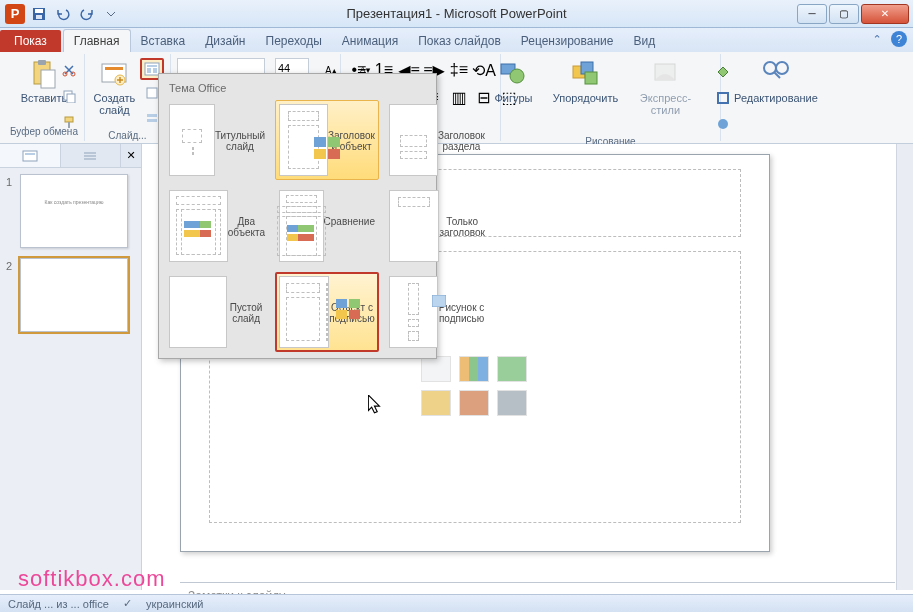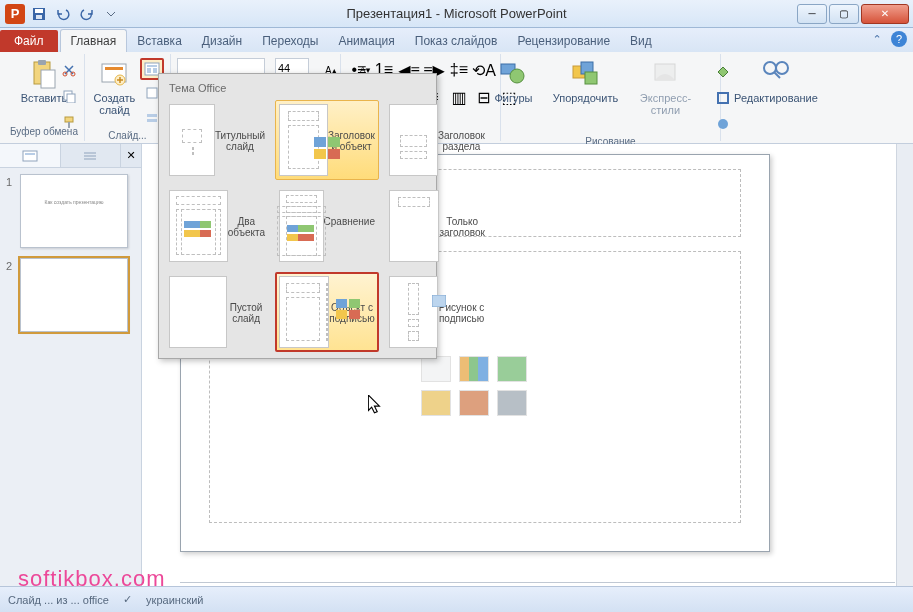--- a/index.html
+++ b/index.html
@@ -61,21 +61,21 @@
 .editor { flex:1; background:#fff; position:relative; overflow:hidden;}
 .slide-canvas { position:absolute; left:38px; top:10px; width:590px; height:398px; background:#fff; border:1px solid #9aa4af; box-shadow:2px 2px 5px rgba(0,0,0,0.2);}
 .placeholder-title { position:absolute; left:28px; top:14px; right:28px; height:68px; border:1px dashed #bdbdbd; display:flex; align-items:center; padding-left:14px; font-size:32px; color:#2b2b2b;}
 .placeholder-content { position:absolute; left:28px; top:96px; right:28px; bottom:28px; border:1px dashed #bdbdbd;}
 .content-icons { position:absolute; left:50%; top:50%; transform:translate(-50%,-50%); display:grid; grid-template-columns:32px 32px 32px; grid-template-rows:28px 28px; gap:6px;}
 .ci { width:30px; height:26px; background:#eef0f2; border:1px solid #d7d7d7; opacity:0.7;}
 .notes { position:absolute; left:180px; right:18px; bottom:0; height:30px; border-top:1px solid #c0c8d3; background:#fff; font-size:12px; color:#8b8b8b; padding:6px 8px;}
 .vscroll { position:absolute; right:0; top:0; bottom:0; width:17px; background:#e9edf3; border-left:1px solid #cfd6e0;}
 
 
-.statusbar { position:absolute; bottom:0; left:0; right:0; height:26px; background:linear-gradient(#e6eefb,#d3e1f3); border-top:1px solid #b6c5da; display:flex; align-items:center; font-size:11px; color:#57697f; padding:0 8px; gap:14px;}
+.statusbar { position:absolute; bottom:0; left:0; right:0; height:18px; background:linear-gradient(#e6eefb,#d3e1f3); border-top:1px solid #b6c5da; display:flex; align-items:center; font-size:11px; color:#57697f; padding:0 8px; gap:14px;}
 .watermark { position:absolute; left:18px; bottom:20px; font-size:22px; color:#ec4899; letter-spacing:1px; pointer-events:none; font-weight:300;}
 .cursor-img { position:absolute; width:14px; height:20px; z-index:200;}
 
 svg { display:block; }
 </style>
 </head>
 <body>
 
 <div class="titlebar">
   <div class="qat">
@@ -109,21 +109,21 @@
   </div>
   <div class="title-text">Презентация1 - Microsoft PowerPoint</div>
   <div class="win-controls">
     <div class="win-btn">─</div>
     <div class="win-btn">▢</div>
     <div class="win-btn win-close">✕</div>
   </div>
 </div>
 
 <div class="tabrow">
-  <div class="file-tab">Файл</div>
+  <div class="file-tab">Показ</div>
   <div class="tab active">Главная</div>
   <div class="tab">Вставка</div>
   <div class="tab">Дизайн</div>
   <div class="tab">Переходы</div>
   <div class="tab">Анимация</div>
   <div class="tab">Показ слайдов</div>
   <div class="tab">Рецензирование</div>
   <div class="tab">Вид</div>
   <div class="help-icons">
     <span>⌃</span>

